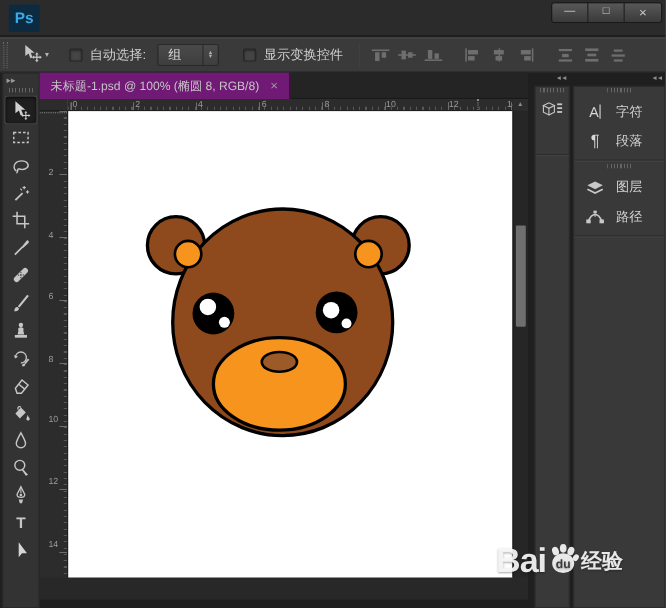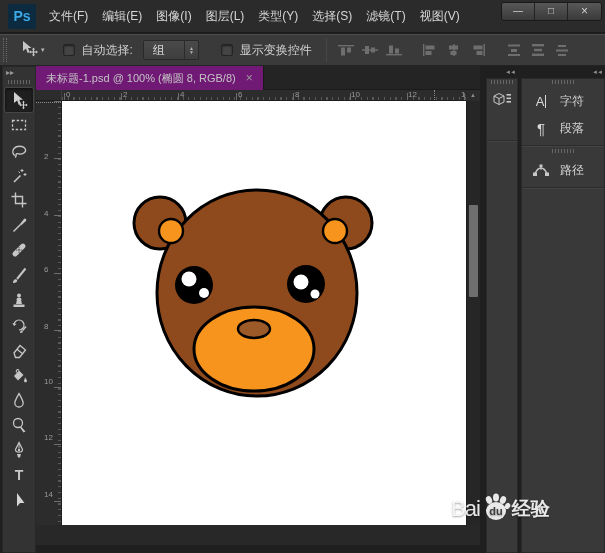--- a/index.html
+++ b/index.html
@@ -79,42 +79,32 @@
   .panel-item { height:27px; display:flex; align-items:center; padding-left:9px; gap:9px; }
   .pi-icon { width:20px; display:flex; align-items:center; justify-content:center; color:#cccccc; }
   .pi-label { font-size:12px; color:#d2d2d2; white-space:nowrap; }
   .p-div { border-top:1px solid #2c2c2c; border-bottom:1px solid #434343; margin:3px 0 2px; }
   .char-A { font-size:13px; color:#d8d8d8; border-right:1px solid #d8d8d8; padding-right:1px; line-height:13px; }
   .para-P { font-size:15px; color:#d8d8d8; }
   .cube-btn { width:26px; height:22px; margin:4px auto 0; display:flex; align-items:center; justify-content:center; }
   
   .watermark { position:absolute; left:451px; top:492px; width:154px; z-index:9; text-shadow:0 1px 2px rgba(0,0,0,.35); }
   .wm-line1 { display:flex; align-items:center; }
-  .wm-bai { font-size:22px; font-weight:normal; color:rgba(248,248,248,.92); letter-spacing:-1px; }
+  .wm-bai { font-size:31px; font-weight:bold; color:rgba(248,248,248,.92); letter-spacing:-1px; }
   .wm-suffix { font-size:19px; font-weight:bold; color:rgba(248,248,248,.92); }
   .wm-url { font-size:12px; color:rgba(240,240,240,.88); margin-top:-2px; }
   svg { overflow:visible; }
 </style>
 </head>
 <body>
 
 <div class="win">
 
   <div class="titlebar">
     <div class="ps-logo">Ps</div>
-    <div class="menus">
-      <div class="menu-item">文件(F)</div>
-      <div class="menu-item">编辑(E)</div>
-      <div class="menu-item">图像(I)</div>
-      <div class="menu-item">图层(L)</div>
-      <div class="menu-item">类型(Y)</div>
-      <div class="menu-item">选择(S)</div>
-      <div class="menu-item">滤镜(T)</div>
-      <div class="menu-item">视图(V)</div>
-    </div>
     <div class="win-controls">
       <div class="win-btn">—</div>
       <div class="win-btn">□</div>
       <div class="win-btn close">×</div>
     </div>
   </div>
 
   <div class="optionsbar">
     <div class="grip-v"></div>
     <div class="opt-tool">
@@ -481,20 +471,29 @@
         <span class="pi-icon">
             <span class="para-P">¶</span>
           </span>
         <span class="pi-label">段落</span>
       </div>
       <div class="p-div"></div>
       <div class="grip-h"></div>
       <div class="panel-item">
         <span class="pi-icon">
           <svg width="18" height="16" viewBox="0 0 18 16">
+              <path d="M2 5.5 L9 2 L16 5.5 L9 9 Z" fill="#c8c8c8"></path>
+              <path d="M2 9 L9 12.5 L16 9" fill="none" stroke="#c8c8c8" stroke-width="1.4"></path>
+            </svg>
+        </span>
+        <span class="pi-label">图层</span>
+      </div>
+      <div class="panel-item">
+        <span class="pi-icon">
+          <svg width="18" height="16" viewBox="0 0 18 16">
               <path d="M3 11 C6 3, 12 3, 15 11" fill="none" stroke="#c8c8c8" stroke-width="1.4"></path>
               <g fill="#c8c8c8">
                 <rect x="1" y="9.5" width="4" height="3.5"></rect>
                 <rect x="13" y="9.5" width="4" height="3.5"></rect>
                 <rect x="7.5" y="1.5" width="3" height="2.5"></rect>
               </g>
               <line x1="9" y1="4" x2="9" y2="7" stroke="#c8c8c8" stroke-width="1"></line>
             </svg>
         </span>
         <span class="pi-label">路径</span>

